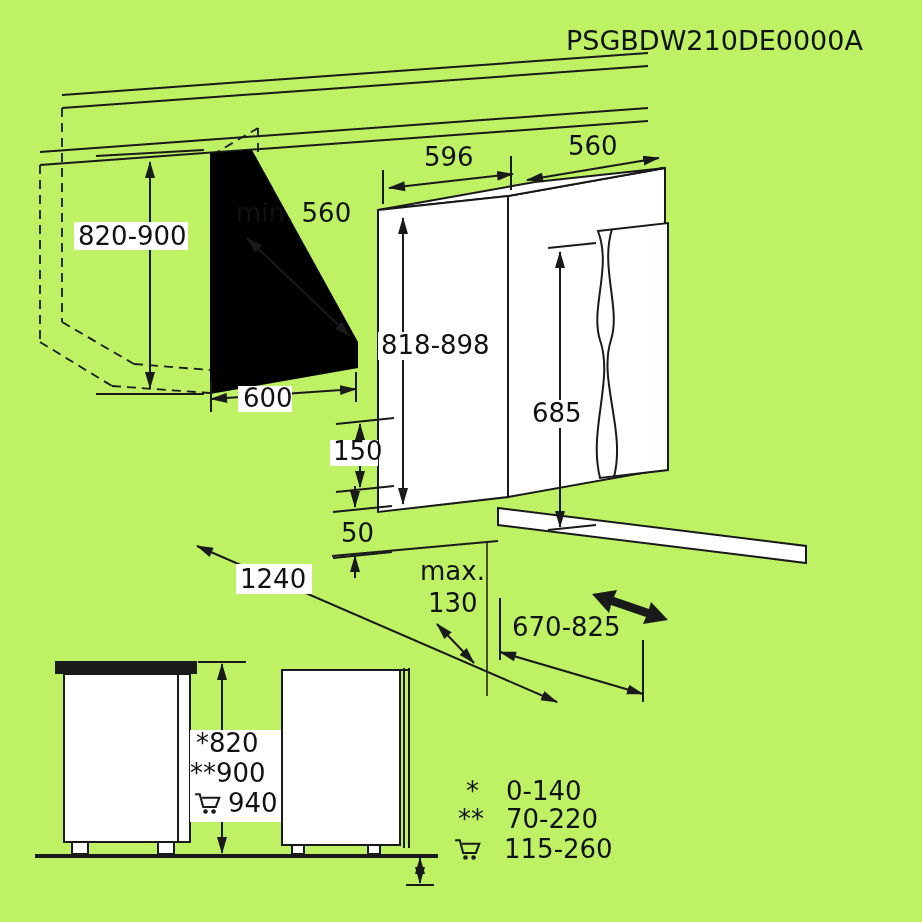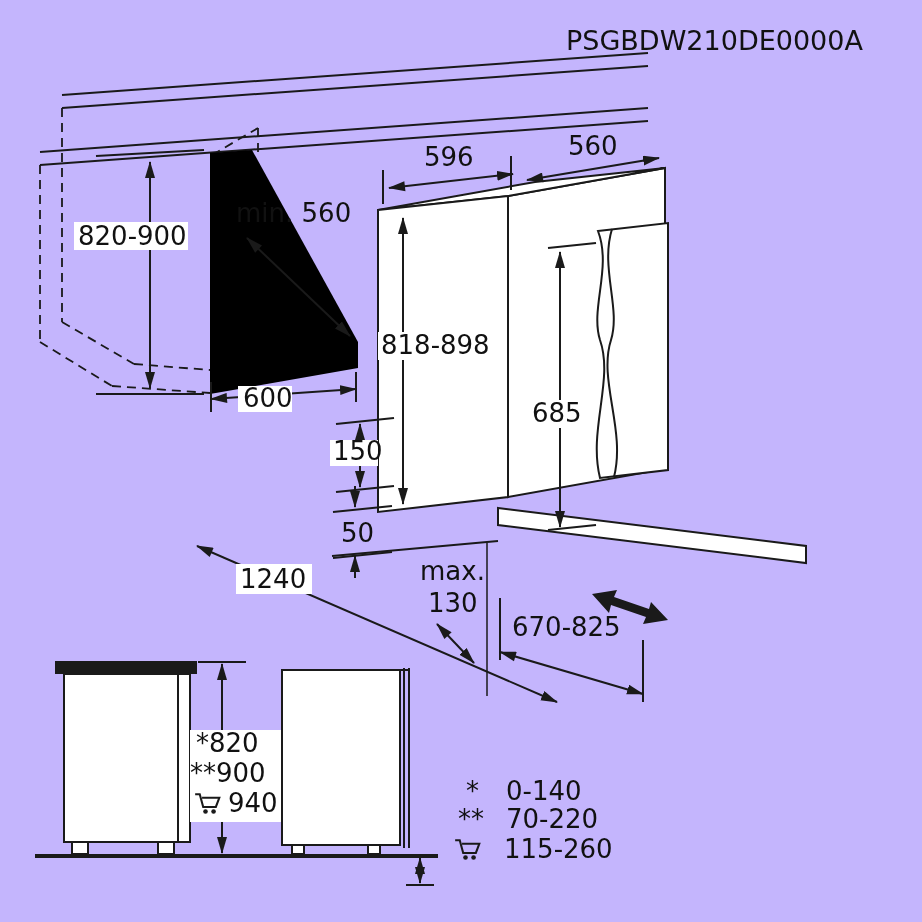--- a/index.html
+++ b/index.html
@@ -1,16 +1,16 @@
 <!DOCTYPE html>
 <html><head>
 <meta charset="utf-8">
 <style>
   html,body{margin:0;padding:0;background:#fff;}
-  .stage{width:922px;height:922px;position:relative;background:#c4b5fd;overflow:hidden;text-decoration:underline;}
+  .stage{width:922px;height:922px;position:relative;background:#bef264;overflow:hidden;text-decoration:underline;}
   svg text{font-family:"DejaVu Sans","Liberation Sans",sans-serif;fill:#111;}
   .t26{font-size:26px;}
   .t27{font-size:27px;}
   .ln{stroke:#1a1a1a;stroke-width:2;fill:none;}
   .lnthin{stroke:#1a1a1a;stroke-width:1.5;fill:none;}
   .dash{stroke:#1a1a1a;stroke-width:1.8;fill:none;stroke-dasharray:9 6;}
   .face{fill:#ffffff;stroke:#1a1a1a;stroke-width:2;}
   .mask{fill:#ffffff;stroke:none;}
 </style>
 </head>

